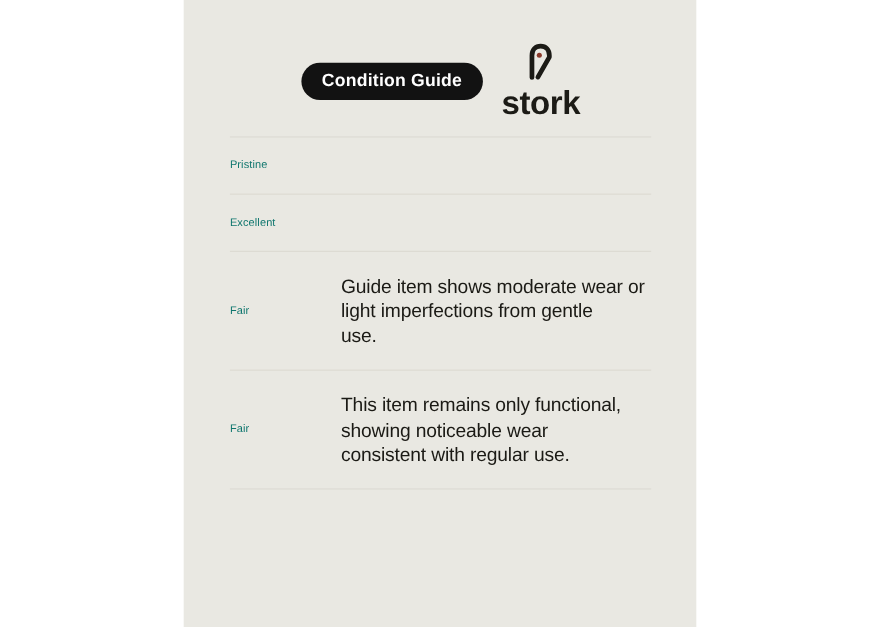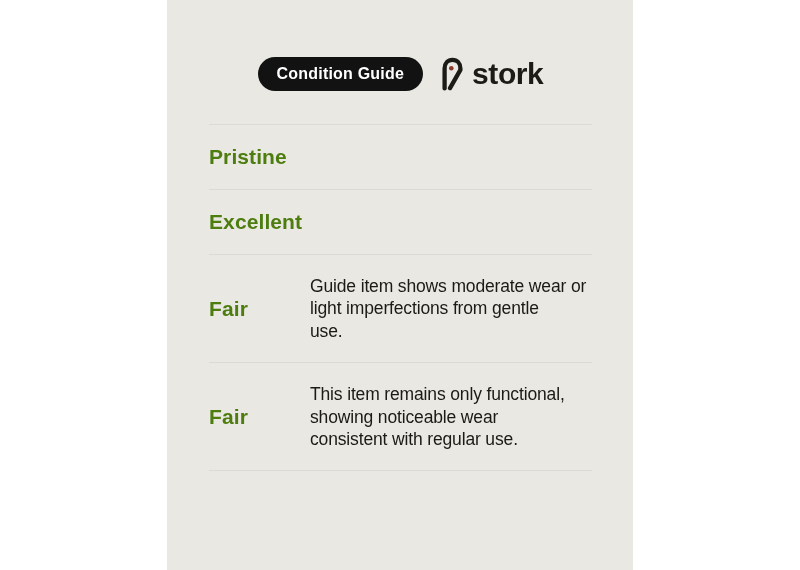--- a/index.html
+++ b/index.html
@@ -33,43 +33,44 @@
     border-radius: 17px;
     font-size: 16px;
     font-weight: 700;
     letter-spacing: 0.2px;
     white-space: nowrap;
   }
   .brand {
     display: flex;
     align-items: center;
     gap: 7px;
+    flex-direction: column;
   }
   .brand svg { width: 25px; height: 34px; display: block; }
   .brand-name {
     font-size: 30px;
     font-weight: 600;
     color: #1c1b16;
     letter-spacing: -0.4px;
     line-height: 1;
   }
   .table { margin-top: 33px; }
   .row {
     display: flex;
     align-items: center;
     border-top: 1px solid #dcdad2;
     padding: 20px 0;
   }
   .row:last-child { border-bottom: 1px solid #dcdad2; }
   .row-label {
     width: 101px;
     flex-shrink: 0;
-    font-size: 21px;
-    font-weight: 700;
-    color: #4d7c0f;
+    font-size: 10px;
+    font-weight: 400;
+    color: #0f766e;
     letter-spacing: 0.1px;
   }
   .row-desc {
     flex: 1;
     font-size: 17.5px;
     font-weight: 500;
     line-height: 22.4px;
     color: #1b1a15;
     letter-spacing: -0.15px;
     white-space: pre-line;

